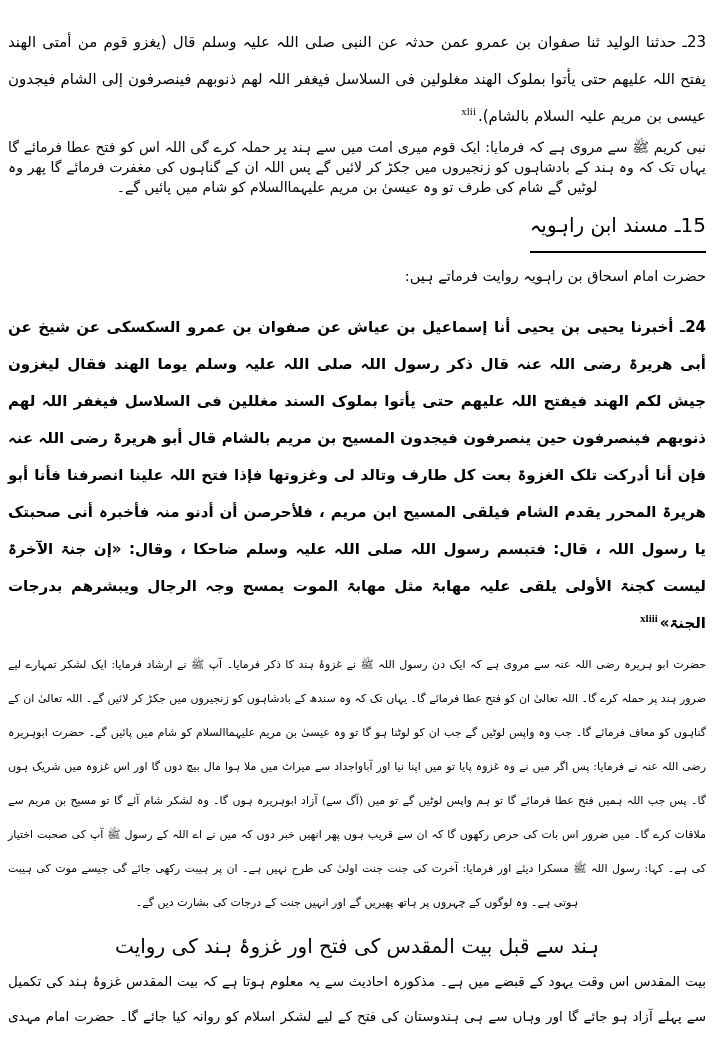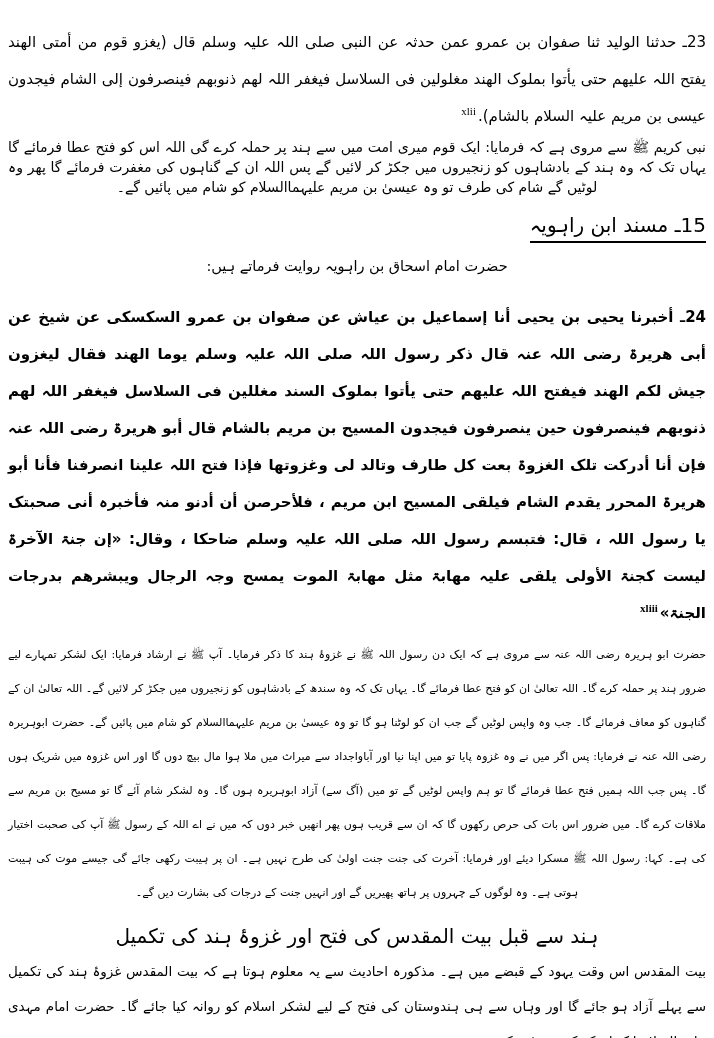--- a/index.html
+++ b/index.html
@@ -38,26 +38,26 @@
   }
   .section-heading {
     font-size: 20px;
     font-weight: normal;
     text-align: right;
     margin: 16px 0 4px 0;
   }
   .section-heading .underlined {
     display: inline-block;
     border-bottom: 2px solid #000000;
-    padding-bottom: 4px;
+    padding-bottom: 14px;
   }
   .narrator-line {
     font-size: 14.5px;
     line-height: 30px;
-    text-align: center;
+    text-align: right;
     margin: 8px 0 18px 0;
   }
   .hadith24-para {
     font-size: 15px;
     line-height: 37px;
     text-align: justify;
     margin: 4px 0 0 0;
     font-weight: bold;
   }
   .center-heading {
@@ -92,17 +92,17 @@
   <p class="urdu-para"><span>نبی کریم ﷺ سے مروی ہے کہ فرمایا: ایک قوم میری امت میں سے ہند پر حملہ کرے گی اللہ اس کو فتح عطا فرمائے گا یہاں تک کہ وہ ہند کے بادشاہوں کو زنجیروں میں جکڑ کر لائیں گے پس اللہ ان کے گناہوں کی مغفرت فرمائے گا پھر وہ لوٹیں گے شام کی طرف تو وہ عیسیٰ بن مریم علیہماالسلام کو شام میں پائیں گے۔</span></p>
 
   <h2 class="section-heading"><span class="underlined">15ـ مسند ابن راہویہ</span></h2>
 
   <p class="narrator-line"><span>حضرت امام اسحاق بن راہویہ روایت فرماتے ہیں:</span></p>
 
   <p class="hadith24-para"><span>24ـ أخبرنا یحیی بن یحیی أنا إسماعیل بن عیاش عن صفوان بن عمرو السکسکی عن شیخ عن أبی ھریرۃ رضی اللہ عنہ قال ذکر رسول اللہ صلی اللہ علیہ وسلم یوما الھند فقال لیغزون جیش لکم الھند فیفتح اللہ علیھم حتی یأتوا بملوک السند مغللین فی السلاسل فیغفر اللہ لھم ذنوبھم فینصرفون حین ینصرفون فیجدون المسیح بن مریم بالشام قال أبو ھریرۃ رضی اللہ عنہ فإن أنا أدرکت تلک الغزوۃ بعت کل طارف وتالد لی وغزوتھا فإذا فتح اللہ علینا انصرفنا فأنا أبو ھریرۃ المحرر یقدم الشام فیلقی المسیح ابن مریم ، فلأحرصن أن أدنو منہ فأخبرہ أنی صحبتک یا رسول اللہ ، قال: فتبسم رسول اللہ صلی اللہ علیہ وسلم ضاحکا ، وقال: «إن جنۃ الآخرۃ لیست کجنۃ الأولی یلقی علیہ مھابۃ مثل مھابۃ الموت یمسح وجہ الرجال ویبشرھم بدرجات الجنۃ»</span><sup class="footnote">xliii</sup></p>
 
   <p class="urdu-para-long"><span>حضرت ابو ہریرہ رضی اللہ عنہ سے مروی ہے کہ ایک دن رسول اللہ ﷺ نے غزوۂ ہند کا ذکر فرمایا۔ آپ ﷺ نے ارشاد فرمایا: ایک لشکر تمہارے لیے ضرور ہند پر حملہ کرے گا۔ اللہ تعالیٰ ان کو فتح عطا فرمائے گا۔ یہاں تک کہ وہ سندھ کے بادشاہوں کو زنجیروں میں جکڑ کر لائیں گے۔ اللہ تعالیٰ ان کے گناہوں کو معاف فرمائے گا۔ جب وہ واپس لوٹیں گے جب ان کو لوٹنا ہو گا تو وہ عیسیٰ بن مریم علیہماالسلام کو شام میں پائیں گے۔ حضرت ابوہریرہ رضی اللہ عنہ نے فرمایا: پس اگر میں نے وہ غزوہ پایا تو میں اپنا نیا اور آباواجداد سے میراث میں ملا ہوا مال بیچ دوں گا اور اس غزوہ میں شریک ہوں گا۔ پس جب اللہ ہمیں فتح عطا فرمائے گا تو ہم واپس لوٹیں گے تو میں (آگ سے) آزاد ابوہریرہ ہوں گا۔ وہ لشکر شام آئے گا تو مسیح بن مریم سے ملاقات کرے گا۔ میں ضرور اس بات کی حرص رکھوں گا کہ ان سے قریب ہوں پھر انھیں خبر دوں کہ میں نے اے اللہ کے رسول ﷺ آپ کی صحبت اختیار کی ہے۔ کہا: رسول اللہ ﷺ مسکرا دیئے اور فرمایا: آخرت کی جنت جنت اولیٰ کی طرح نہیں ہے۔ ان پر ہیبت رکھی جائے گی جیسے موت کی ہیبت ہوتی ہے۔ وہ لوگوں کے چہروں پر ہاتھ پھیریں گے اور انہیں جنت کے درجات کی بشارت دیں گے۔</span></p>
 
-  <h2 class="center-heading"><span>ہند سے قبل بیت المقدس کی فتح اور غزوۂ ہند کی تکمیل</span></h2>
+  <h2 class="center-heading"><span>ہند سے قبل بیت المقدس کی فتح اور غزوۂ ہند کی روایت</span></h2>
 
   <p class="closing-para"><span>بیت المقدس اس وقت یہود کے قبضے میں ہے۔ مذکورہ احادیث سے یہ معلوم ہوتا ہے کہ بیت المقدس غزوۂ ہند کی تکمیل سے پہلے آزاد ہو جائے گا اور وہاں سے ہی ہندوستان کی فتح کے لیے لشکر اسلام کو روانہ کیا جائے گا۔ حضرت امام مہدی علیہ السلام ایک لشکر کو ہند فتح کرنے</span></p>
 
 </div>
 
 </body></html>

